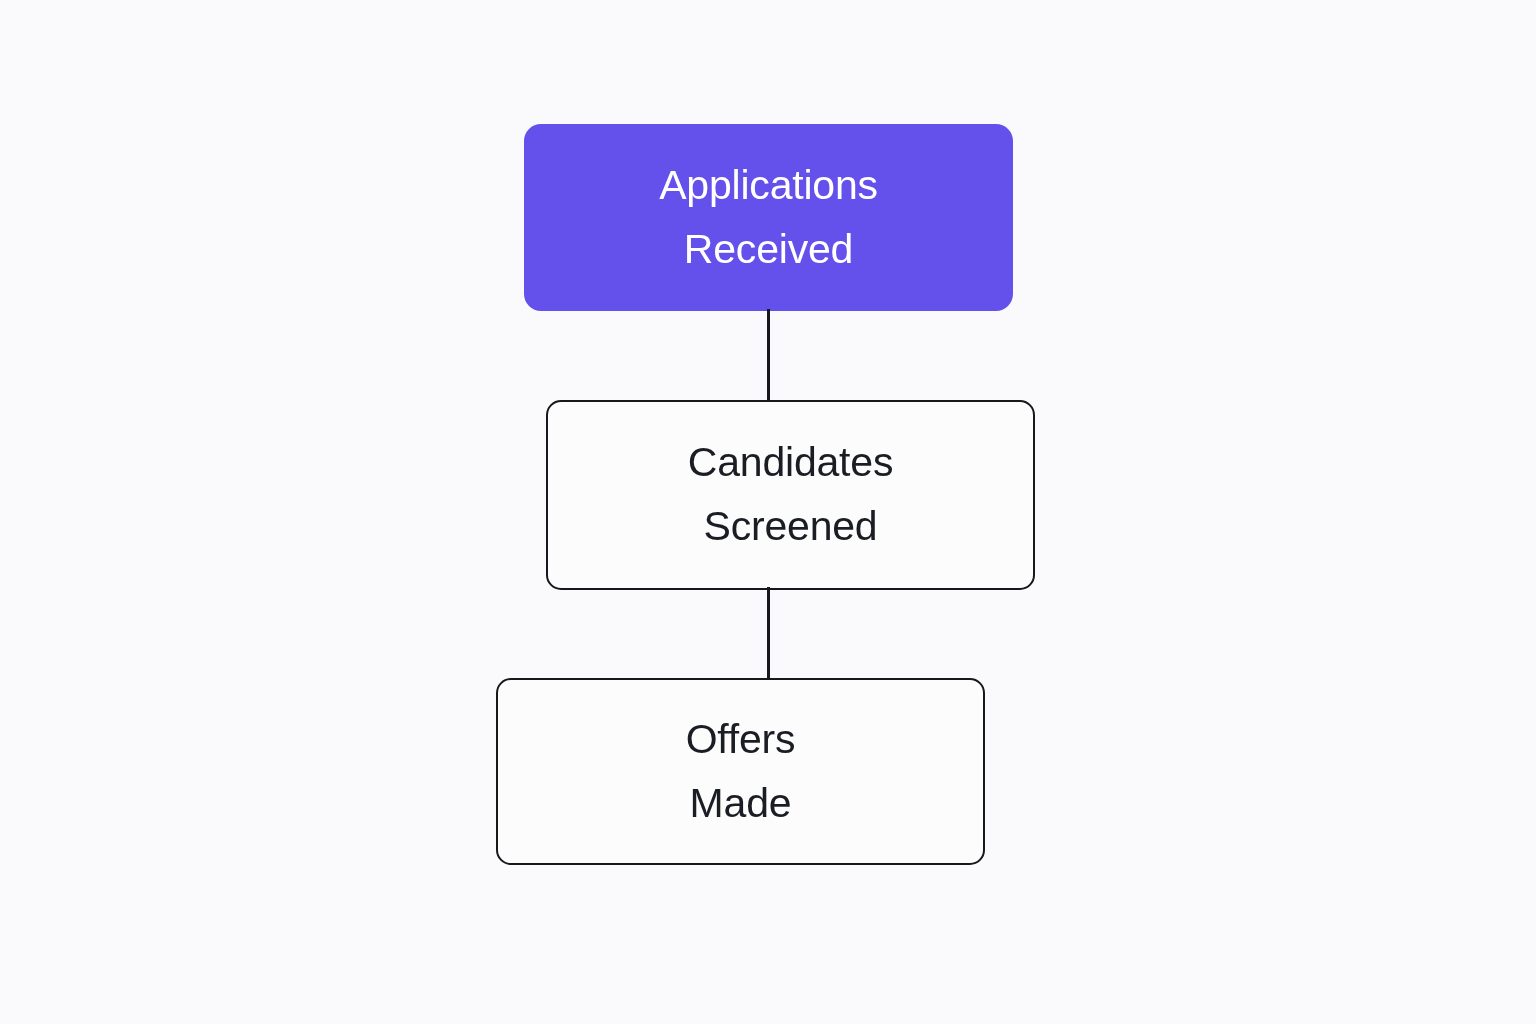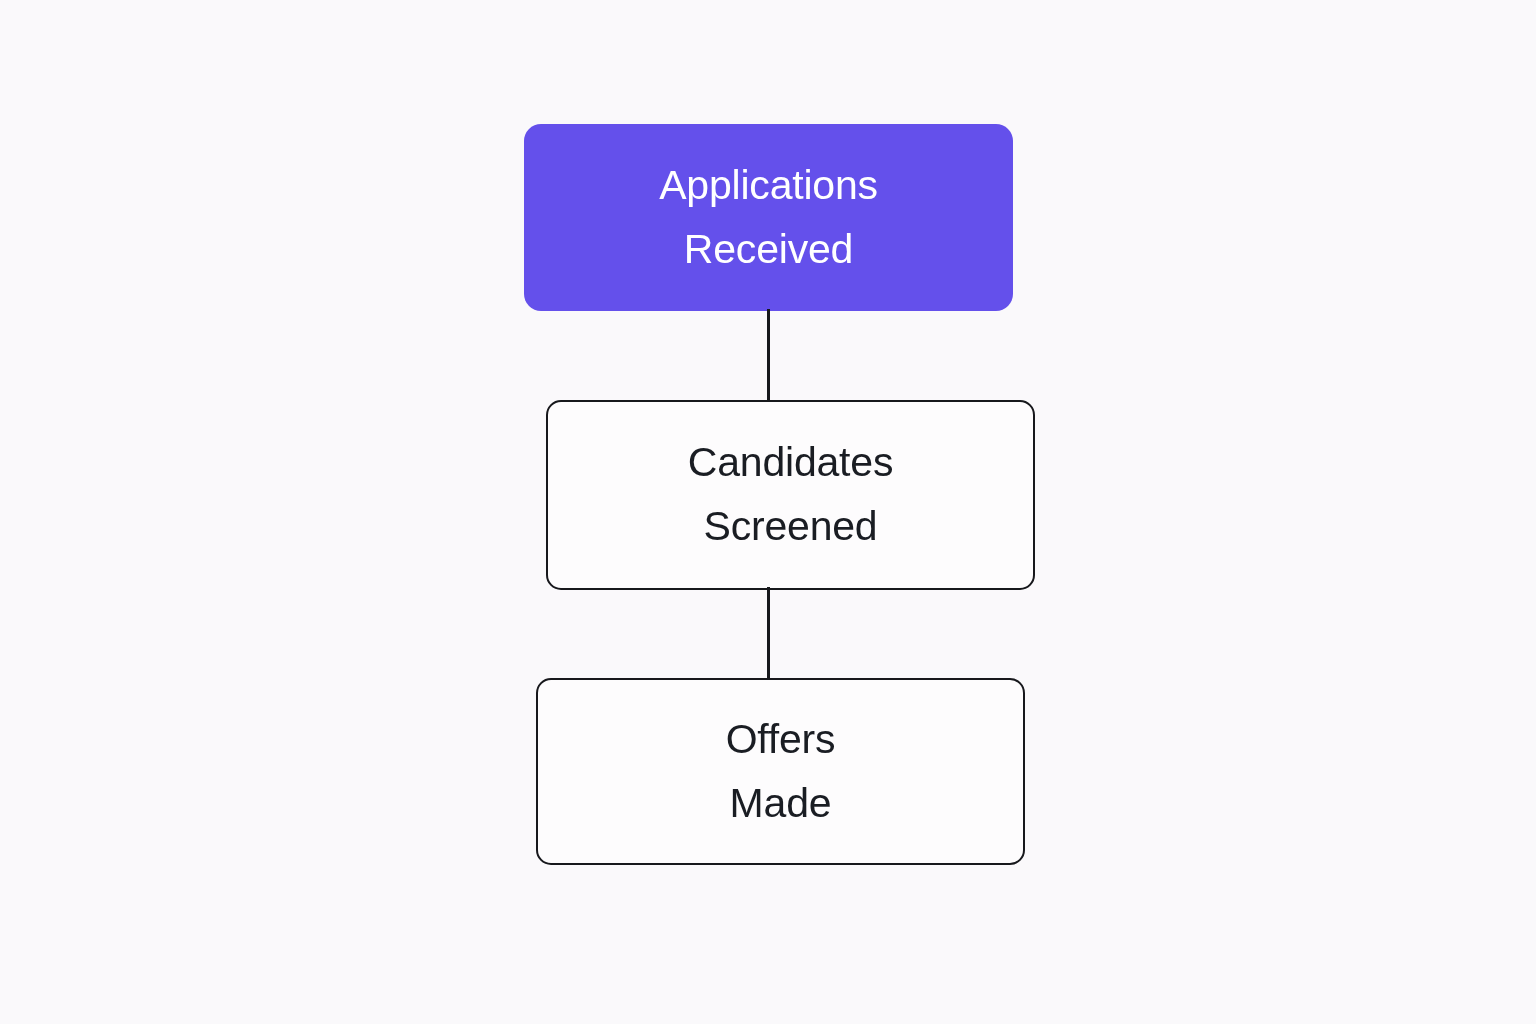--- a/index.html
+++ b/index.html
@@ -85,21 +85,21 @@
     height: 187px;
   }
   #node-candidates-screened {
     left: 524px;
     top: 400px;
     width: 489px;
     height: 190px;
     margin-left: 22px;
   }
   #node-offers-made {
-    left: 536px;
+    left: 496px;
     top: 678px;
     width: 489px;
     height: 187px;
   }
 </style>
 </head>
 <body>
 
 <div id="flow-canvas">
 

